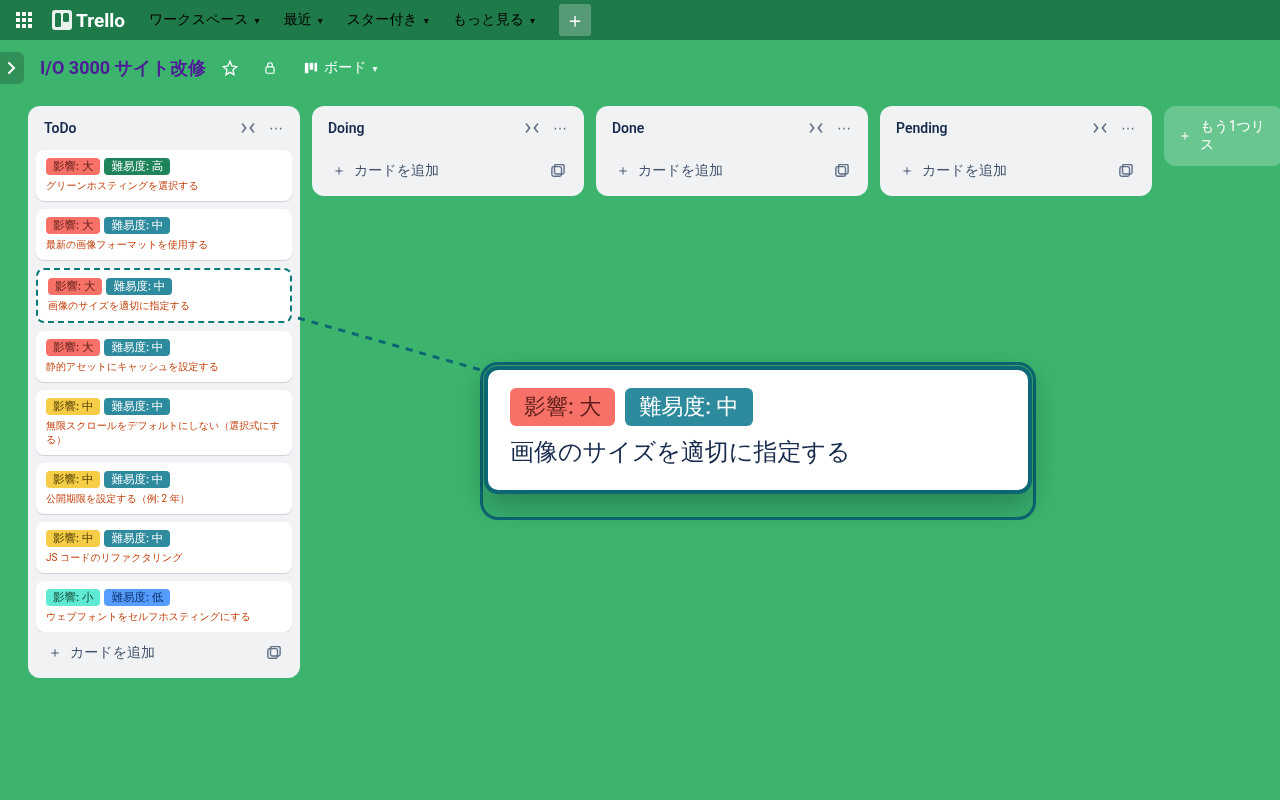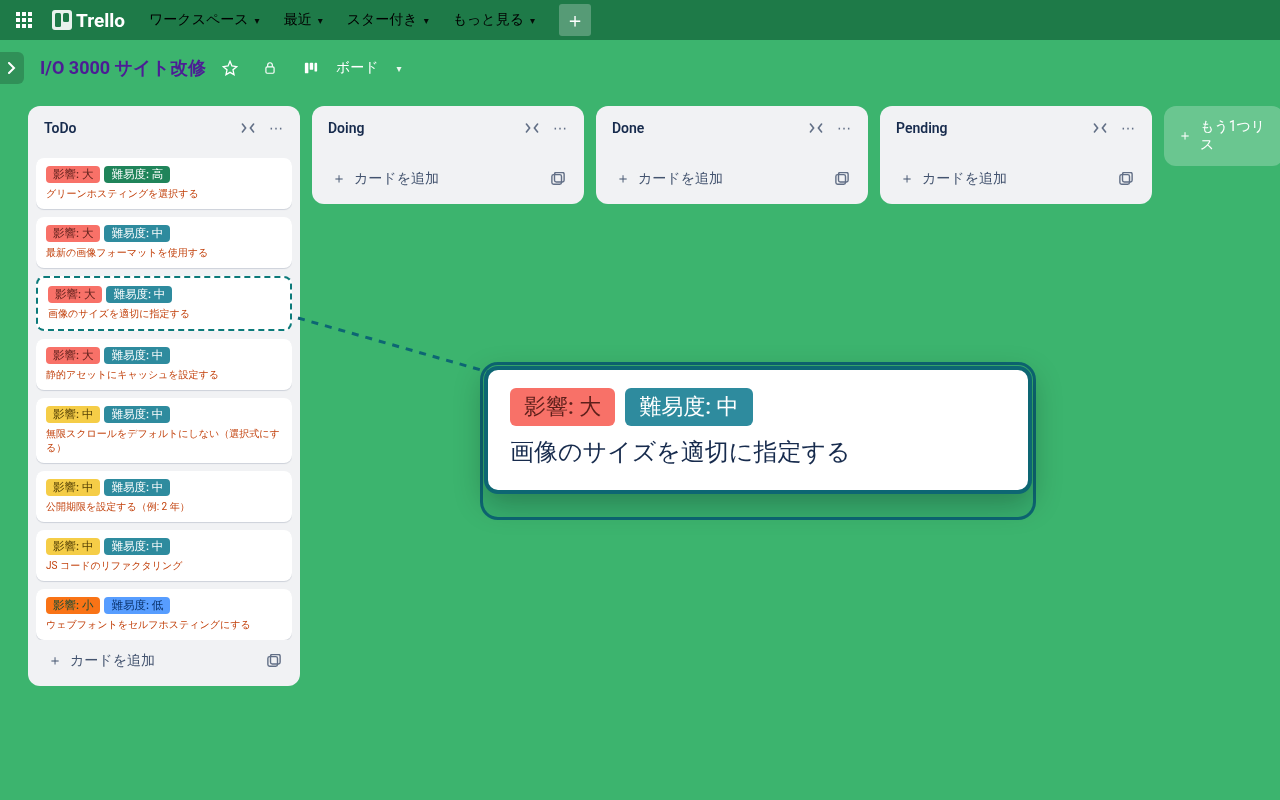--- a/index.html
+++ b/index.html
@@ -39,41 +39,41 @@
   left:0; top:12px;
   width:24px; height:32px;
   background: rgba(0,0,0,0.2);
   border-top-right-radius: 6px;
   border-bottom-right-radius: 6px;
   display:flex; align-items:center; justify-content:center;
   color:#fff; cursor:pointer;
 }
 .board-title { color:#4c1d95; font-size:18px; font-weight:700; margin-left: 28px; }
 .bb-btn { width:32px; height:32px; display:flex; align-items:center; justify-content:center; color:#fff; border-radius:3px; cursor:pointer; }
-.view-btn { color:#fff; display:flex; align-items:center; gap:18px; padding:6px 10px; border-radius:3px; cursor:pointer; font-size:14px; }
+.view-btn { color:#fff; display:flex; align-items:center; gap:6px; padding:6px 10px; border-radius:3px; cursor:pointer; font-size:14px; }
 
 .board-canvas {
   display:flex;
   gap: 12px;
   padding: 10px 14px 10px 28px;
   align-items:flex-start;
   height: calc(800px - 48px - 56px);
   overflow-x:auto;
 }
 .list {
   background:#f1f2f4;
   border-radius:12px;
   width: 272px;
   flex: 0 0 272px;
   padding: 10px 8px 8px 8px;
   display:flex;
   flex-direction:column;
   max-height: 100%;
 }
-.list-header { display:flex; align-items:center; justify-content:space-between; padding: 2px 6px 20px 8px; }
+.list-header { display:flex; align-items:center; justify-content:space-between; padding: 2px 6px 12px 8px; }
 .list-title { font-size:14px; font-weight:600; color:#172b4d; }
 .list-header-actions { display:flex; align-items:center; gap:8px; color:#626f86; }
 .collapse-icon, .menu-icon { cursor:pointer; width:20px; height:20px; display:flex; align-items:center; justify-content:center; font-size:14px; }
 
 .cards { display:flex; flex-direction:column; gap:8px; overflow-y:auto; }
 .card {
   background:#fff;
   border-radius:8px;
   padding: 8px 10px;
   box-shadow: 0 1px 1px rgba(9,30,66,0.15);
@@ -81,21 +81,21 @@
 }
 .card.ghost {
   background:#fff;
   border: 2px dashed #0c7a7a;
   box-shadow:none;
 }
 .labels { display:flex; gap:4px; margin-bottom:4px; flex-wrap:wrap; }
 .label { font-size:11.5px; padding: 1px 7px; border-radius:4px; font-weight:500; color:#172b4d; }
 .lbl-red { background:#f87168; color:#5d1f1a; }
 .lbl-yellow { background:#f5cd47; color:#533f04; }
-.lbl-green-l { background:#f97316; color:#164b35; }
+.lbl-green-l { background:#5eead4; color:#164b35; }
 .lbl-teal { background:#1f845a; color:#fff; }
 .lbl-teal-m { background:#2e8b9e; color:#fff; }
 .lbl-blue { background:#579dff; color:#09326c; }
 .card-title { font-size:10px; color:#c2410c; line-height:1.4; }
 
 .list-footer { display:flex; align-items:center; justify-content:space-between; padding: 8px 6px 4px 6px; color:#44546f; }
 .add-card { display:flex; align-items:center; gap:8px; font-size:14px; cursor:pointer; padding:4px 6px; border-radius:6px; flex:1; }
 .template-icon { width:24px; height:24px; display:flex; align-items:center; justify-content:center; cursor:pointer; border-radius:4px; }
 
 .add-list {

